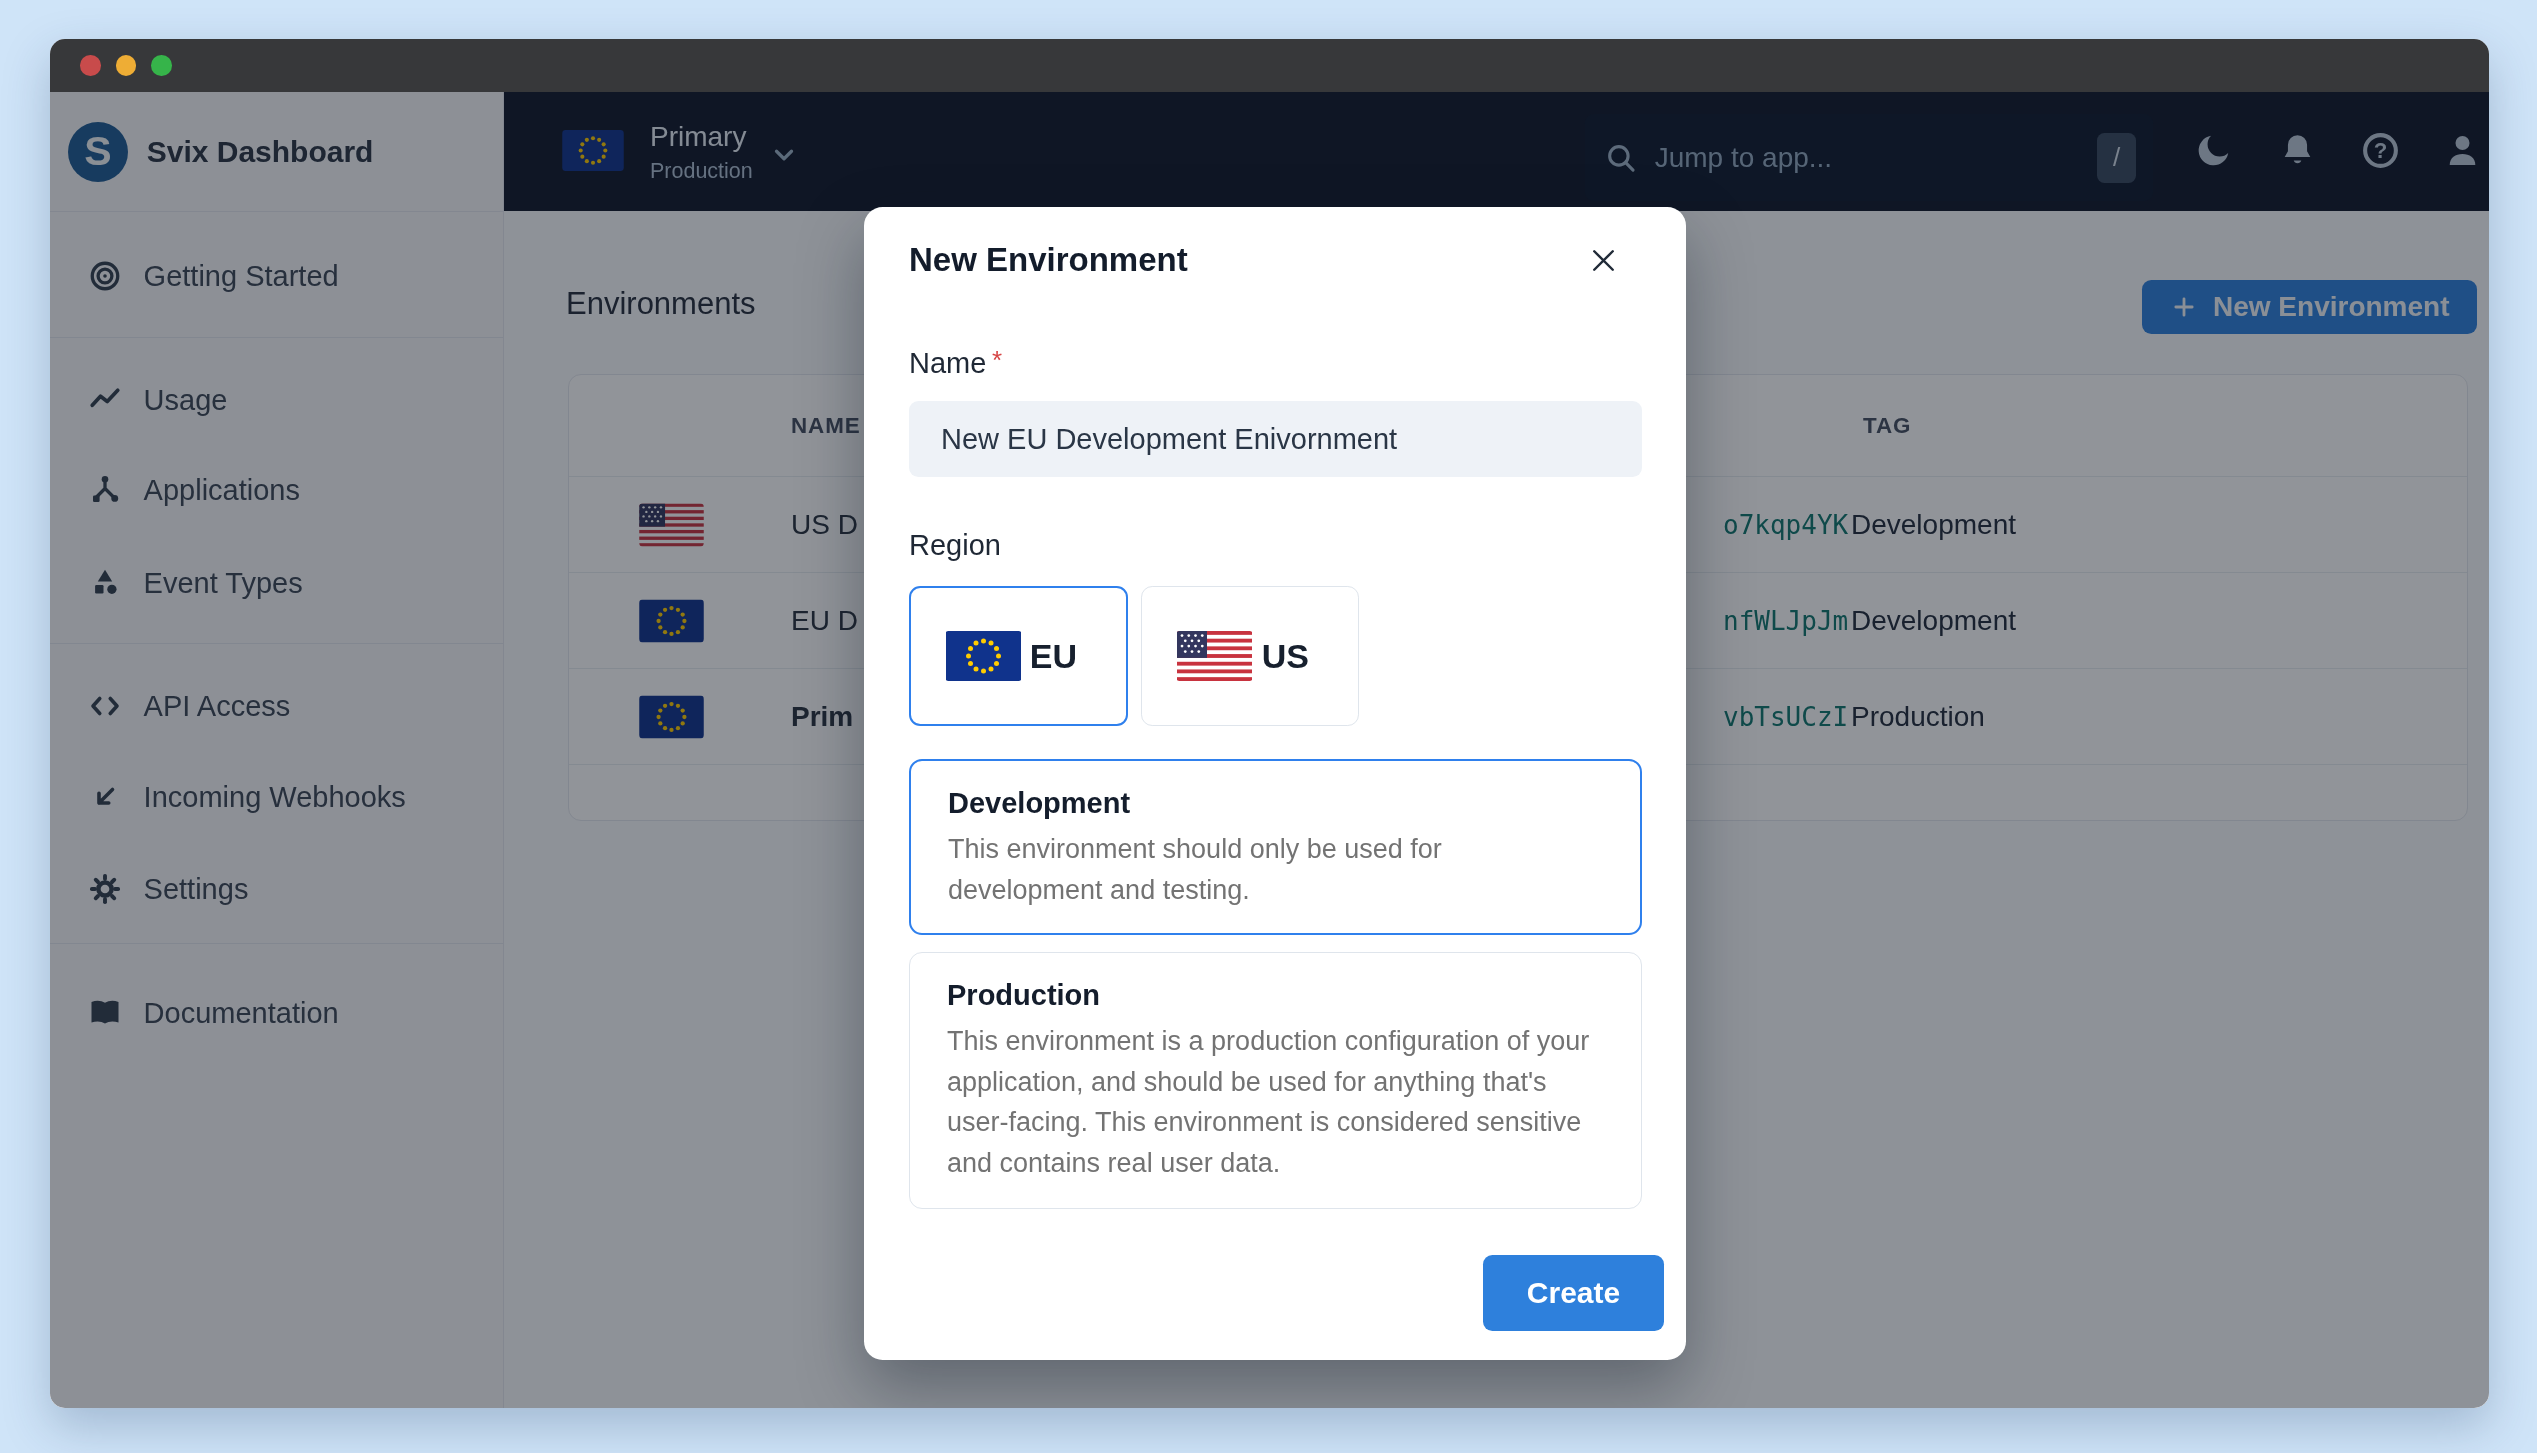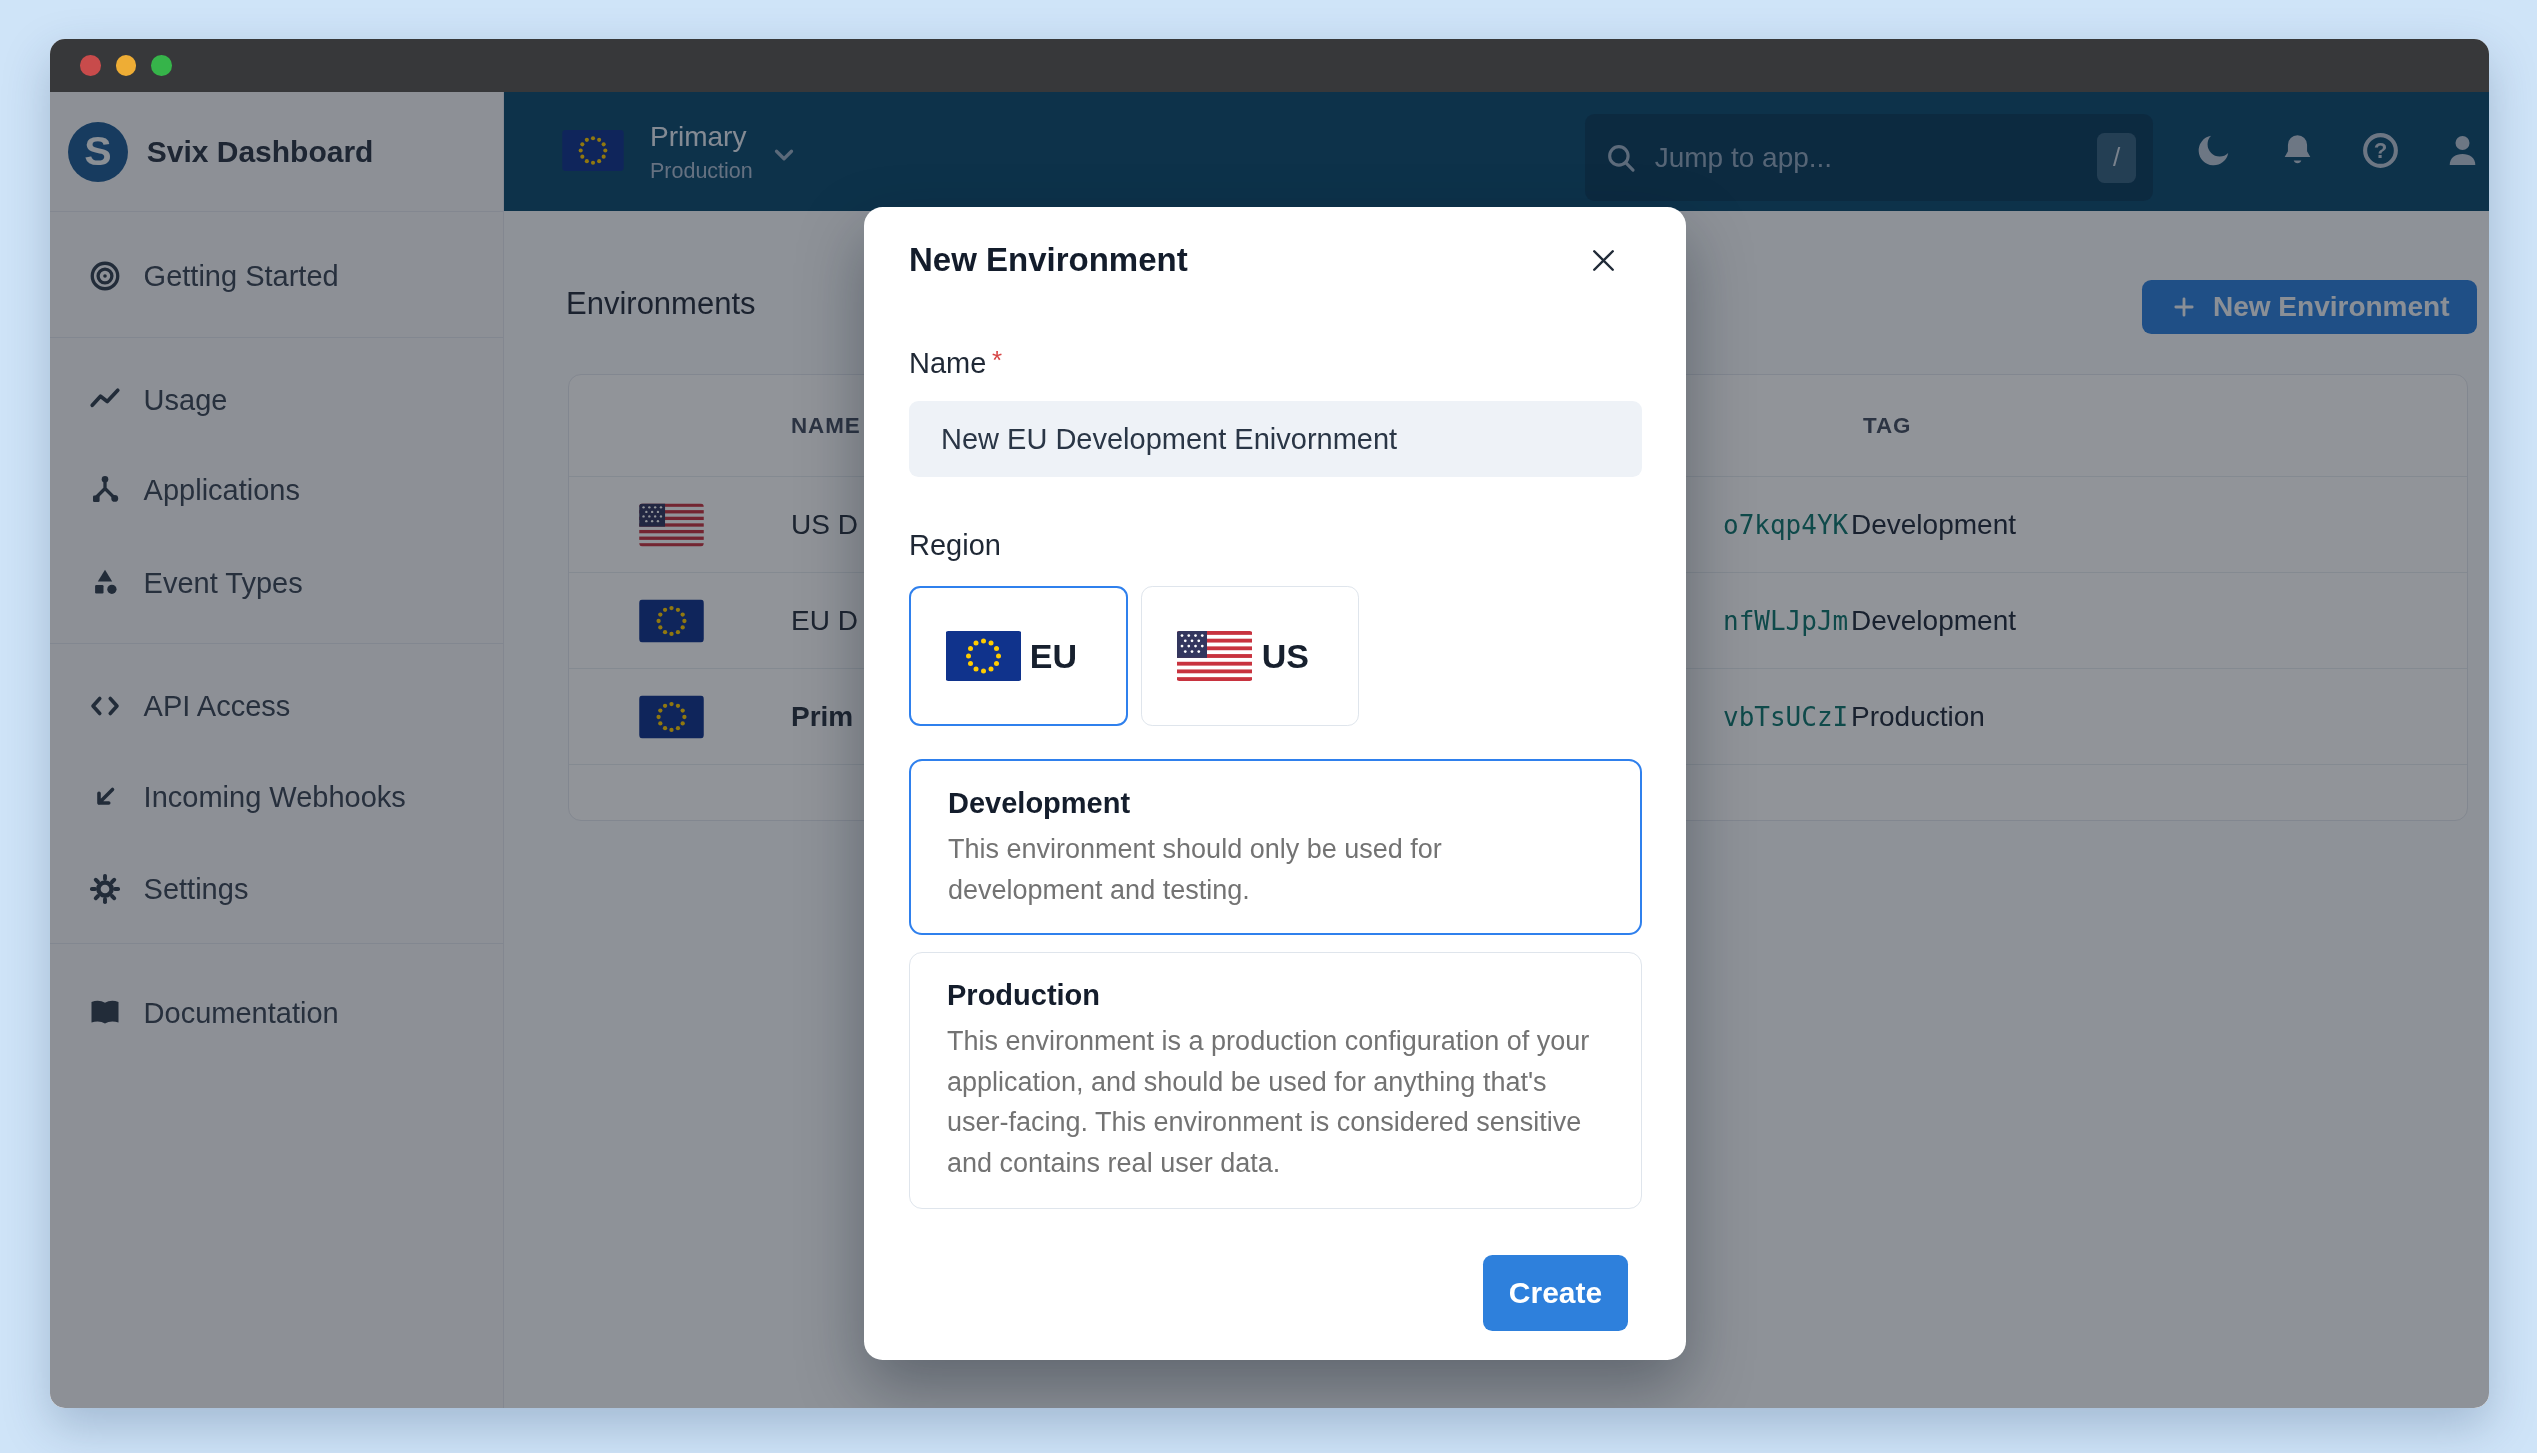--- a/index.html
+++ b/index.html
@@ -22,21 +22,21 @@
               display:flex; align-items:center; padding-left:18px; gap:18.7px; }
   .logo { width:60px; height:60px; border-radius:50%; background:#1f5c94; color:#f2f5f8;
           display:flex; align-items:center; justify-content:center; font-size:41px; font-weight:bold; }
   .brand { font-size:30px; font-weight:bold; color:#2b3544; }
   .nav-item { position:absolute; left:0; width:100%; height:90px; display:flex; align-items:center;
               padding-left:37px; gap:20.6px; color:#3c4656; font-size:29px; cursor:pointer; }
   .nav-item svg { width:36px; height:36px; color:#333f4f; flex:none; }
   .sb-divider { position:absolute; left:0; width:100%; height:0.9px; background:#e4e8ee; }
 
   
-  .topbar { position:absolute; left:454px; right:0; top:0; height:119px; background:#0c4a6e; }
+  .topbar { position:absolute; left:454px; right:0; top:0; height:119px; background:#0f172a; }
   .flag { border-radius:3.7px; overflow:hidden; display:block; }
   .tb-flag { position:absolute; left:58px; top:38px; width:62px; height:41px; }
   .tb-name { position:absolute; left:146px; top:29px; font-size:28px; color:#e8eef5; }
   .tb-tag  { position:absolute; left:146px; top:67px; font-size:21.5px; color:#aebfd2; }
   .tb-chev { position:absolute; left:265px; top:48px; width:30px; height:30px; color:#9cb1c6; }
   .searchbox { position:absolute; left:1081px; top:22.4px; width:568px; height:87px; border-radius:9.3px;
                background:rgba(10,32,56,.32); display:flex; align-items:center; padding:0 17px 0 18.7px; }
   .searchbox svg.mag { width:34px; height:34px; color:#9fb3c8; flex:none; }
   .searchbox input { flex:1; margin-left:17px; background:transparent; border:none; outline:none;
                      font-size:28px; color:#dfe8f1; font-family:"Liberation Sans", sans-serif; }
@@ -84,21 +84,21 @@
                 display:flex; align-items:center; justify-content:space-between; padding:0 49px 0 34px; cursor:pointer; }
   .region-opt .flag { width:77px; height:50px; flex:none; }
   .region-opt .r-label { font-size:34px; font-weight:bold; color:#17202e; }
   .opt-eu { left:45px; width:219px; border:2.8px solid #2f80ed; }
   .opt-us { left:277px; width:218px; border:1.9px solid #dfe5ec; }
   .type-card { position:absolute; left:45px; width:733px; background:#fff; border-radius:13px; padding:26px 37px; cursor:pointer; }
   .type-dev  { top:552px; height:176px; border:2.8px solid #2f80ed; }
   .type-prod { top:745px; height:257px; border:1.9px solid #dfe5ec; }
   .t-title { font-size:29px; font-weight:bold; color:#141d2c; }
   .t-desc  { margin-top:9.3px; font-size:27px; line-height:1.5; color:#737373; }
-  .create-btn { position:absolute; left:619px; top:1048px; width:145px; height:76px; border-radius:9.3px;
+  .create-btn { position:absolute; left:619px; top:1048px; width:181px; height:76px; border-radius:9.3px;
                 background:#2e80dc; color:#ffffff; font-size:30px; font-weight:bold; border:none; cursor:pointer;
                 font-family:"Liberation Sans", sans-serif; }
 </style>
 </head>
 <body>
 
 <div class="screen">
   <div class="window">
 
     <div class="titlebar">

